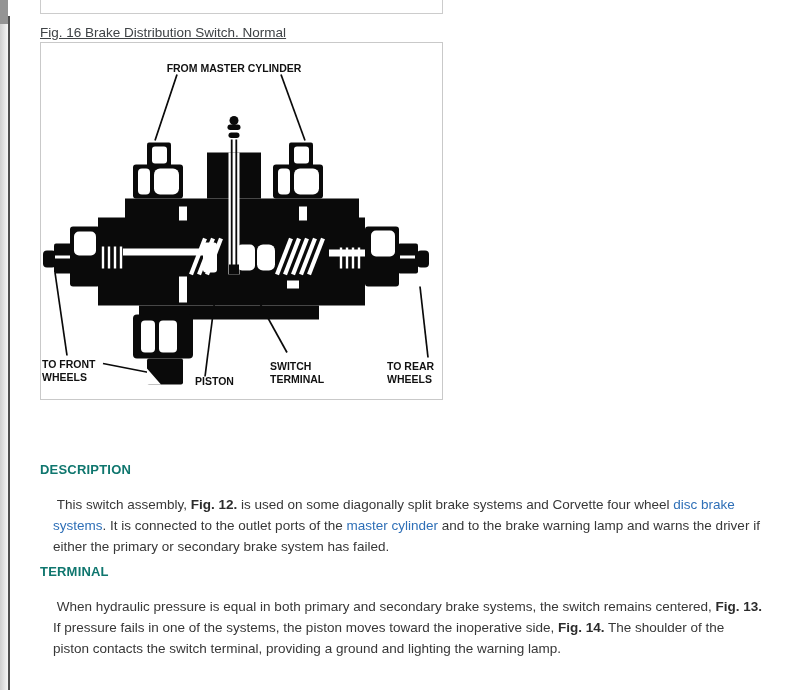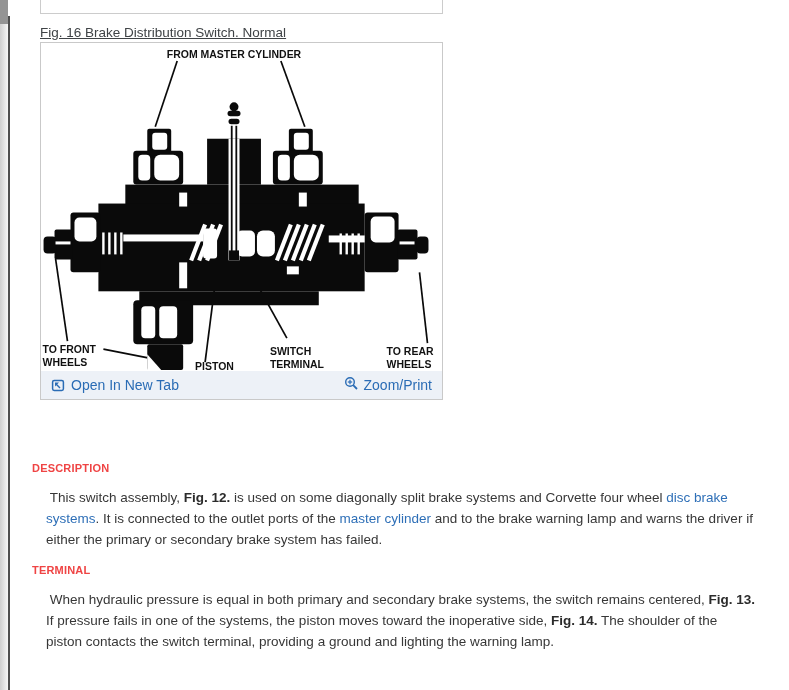--- a/index.html
+++ b/index.html
@@ -43,25 +43,25 @@
     display:flex;align-items:center;justify-content:space-between;
     padding:0 10px;
   }
   .fig-link{
     display:flex;align-items:center;gap:6px;
     color:#2a6cb5;font-size:14px;text-decoration:none;cursor:pointer;
   }
   .fig-link svg{display:block;}
   
   .sec-head{
-    position:absolute;left:32px;
-    font-size:11px;font-weight:bold;color:#ef4444;letter-spacing:.2px;
+    position:absolute;left:40px;
+    font-size:13px;font-weight:bold;color:#0f766e;letter-spacing:.2px;
   }
   .para{
-    position:absolute;left:40px;width:710px;margin:6px;
+    position:absolute;left:40px;width:710px;margin:13px;
     font-size:13.5px;line-height:21px;color:#373737;
     white-space:pre-wrap;
   }
   .para b{color:#2b2b2b;}
   .para a{color:#2e6fb7;text-decoration:none;cursor:pointer;}
   .dlabel{
     font-family:"Liberation Sans","DejaVu Sans",sans-serif;
     font-weight:bold;font-size:10.5px;fill:#111;
   }
 </style>
@@ -170,38 +170,19 @@
     <text class="dlabel" x="193" y="15" text-anchor="middle">FROM MASTER CYLINDER</text>
     <text class="dlabel" x="1" y="311">TO FRONT</text>
     <text class="dlabel" x="1" y="324">WHEELS</text>
     <text class="dlabel" x="154" y="328">PISTON</text>
     <text class="dlabel" x="229" y="313">SWITCH</text>
     <text class="dlabel" x="229" y="326">TERMINAL</text>
     <text class="dlabel" x="346" y="313">TO REAR</text>
     <text class="dlabel" x="346" y="326">WHEELS</text>
   </svg>
 
-  <div class="fig-footer">
-    <a class="fig-link">
-      <svg width="14" height="14" viewBox="0 0 14 14">
-        <rect x="1.6" y="2.4" width="10.8" height="10" rx="1.6" fill="none" stroke="#2a6cb5" stroke-width="1.5"></rect>
-        <line x1="9" y1="10" x2="5" y2="6" stroke="#2a6cb5" stroke-width="1.5"></line>
-        <polygon points="4,4.6 8,4.6 4,8.6" fill="#2a6cb5"></polygon>
-      </svg>
-      <span>Open In New Tab</span>
-    </a>
-    <a class="fig-link">
-      <svg width="14" height="15" viewBox="0 0 14 15" style="margin-bottom:4px">
-        <circle cx="6" cy="6" r="4.3" fill="none" stroke="#2a6cb5" stroke-width="1.4"></circle>
-        <line x1="3.8" y1="6" x2="8.2" y2="6" stroke="#2a6cb5" stroke-width="1.2"></line>
-        <line x1="6" y1="3.8" x2="6" y2="8.2" stroke="#2a6cb5" stroke-width="1.2"></line>
-        <line x1="9.2" y1="9.2" x2="13" y2="13" stroke="#2a6cb5" stroke-width="1.8"></line>
-      </svg>
-      <span>Zoom/Print</span>
-    </a>
-  </div>
 </div>
 
 <div class="sec-head" style="top:462px">DESCRIPTION</div>
 <p class="para" style="top:481px"><span> This switch assembly, </span><b>Fig. 12.</b><span> is used on some diagonally split brake systems and Corvette four wheel </span><a>disc brake systems</a><span>. It is connected to the outlet ports of the </span><a>master cylinder</a><span> and to the brake warning lamp and warns the driver if either the primary or secondary brake system has failed.</span></p>
 
 <div class="sec-head" style="top:564px">TERMINAL</div>
 <p class="para" style="top:583px"><span> When hydraulic pressure is equal in both primary and secondary brake systems, the switch remains centered, </span><b>Fig. 13.</b><span> If pressure fails in one of the systems, the piston moves toward the inoperative side, </span><b>Fig. 14.</b><span> The shoulder of the piston contacts the switch terminal, providing a ground and lighting the warning lamp.</span></p>
 
 </body></html>

